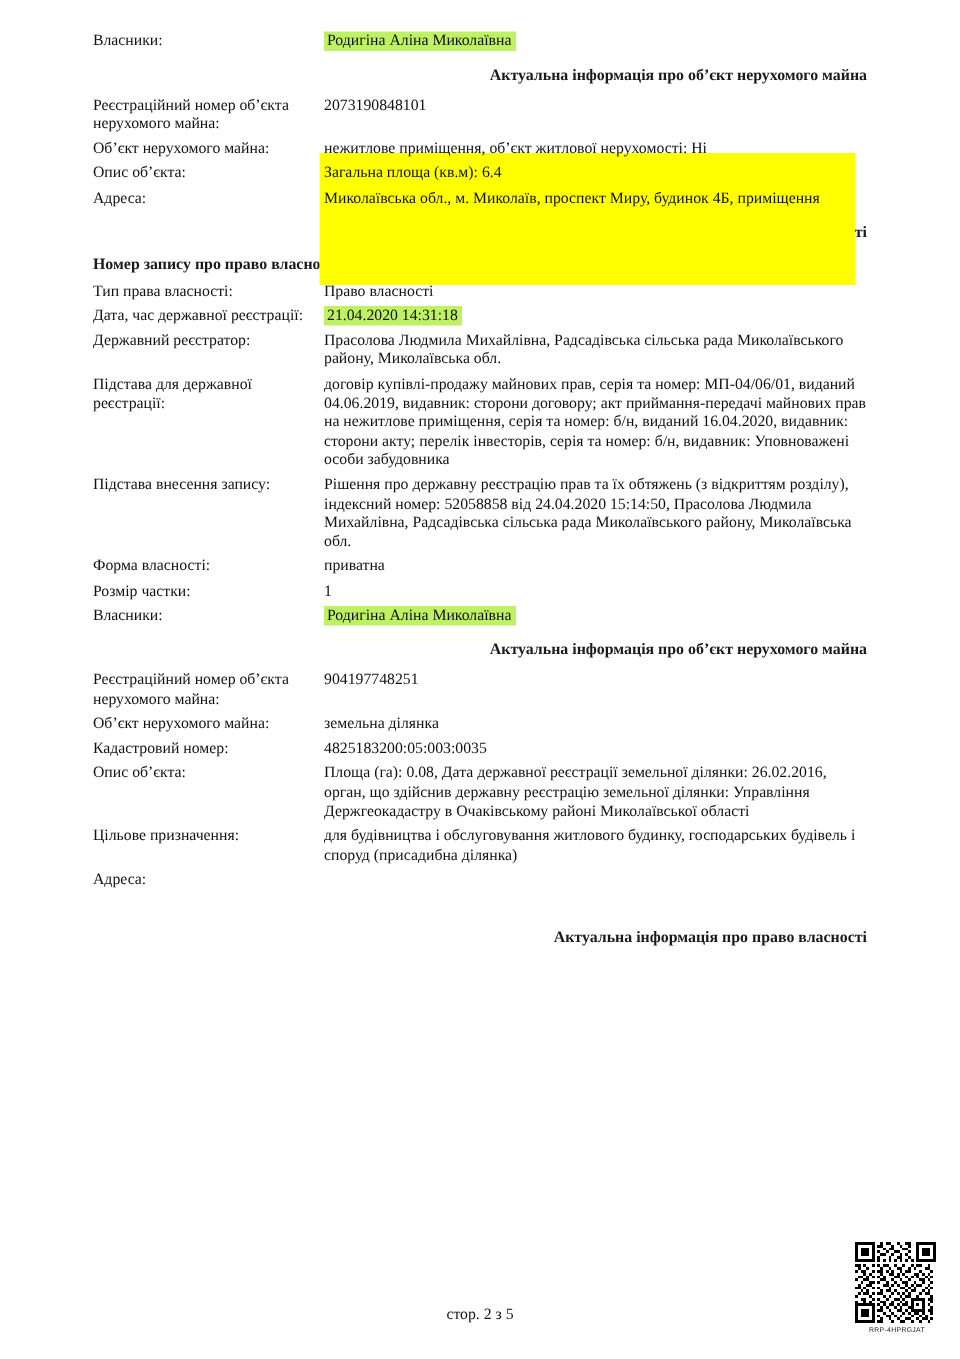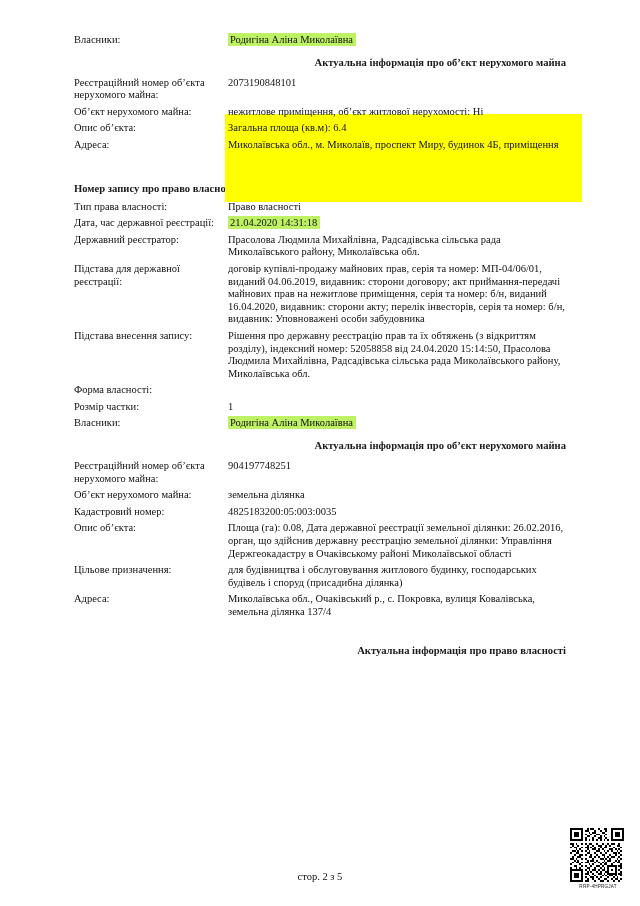--- a/index.html
+++ b/index.html
@@ -12,21 +12,21 @@
     height: 906px;
     position: relative;
     font-family: "Liberation Serif", "DejaVu Serif", serif;
     color: #1a1a1a;
     overflow: hidden;
   }
   .page {
     position: relative;
     width: 640px;
     height: 680px;
-    padding: 12px;
+    padding: 0;
     box-sizing: border-box;
   }
 
   
   .row {
     display: flex;
     align-items: flex-start;
     padding-left: 62px;
     padding-right: 62px;
     margin-bottom: 4px;
@@ -173,20 +173,21 @@
     <div class="value">договір купівлі-продажу майнових прав, серія та номер: МП-04/06/01, виданий 04.06.2019, видавник: сторони договору; акт приймання-передачі майнових прав на нежитлове приміщення, серія та номер: б/н, виданий 16.04.2020, видавник: сторони акту; перелік інвесторів, серія та номер: б/н, видавник: Уповноважені особи забудовника</div>
   </div>
 
   <div class="row">
     <div class="label">Підстава внесення запису:</div>
     <div class="value">Рішення про державну реєстрацію прав та їх обтяжень (з відкриттям розділу), індексний номер: 52058858 від 24.04.2020 15:14:50, Прасолова Людмила Михайлівна, Радсадівська сільська рада Миколаївського району, Миколаївська обл.</div>
   </div>
 
   <div class="row">
     <div class="label">Форма власності:</div>
+    <div class="value">приватна</div>
   </div>
 
   <div class="row">
     <div class="label">Розмір частки:</div>
     <div class="value">1</div>
   </div>
 
   <div class="row">
     <div class="label">Власники:</div>
     <div class="value"><span class="hl-inline">Родигіна Аліна Миколаївна</span></div>
@@ -209,21 +210,20 @@
   <div class="row">
     <div class="label">Опис об’єкта:</div>
     <div class="value">Площа (га): 0.08, Дата державної реєстрації земельної ділянки: 26.02.2016, орган, що здійснив державну реєстрацію земельної ділянки: Управління Держгеокадастру в Очаківському районі Миколаївської області</div>
   </div>
   <div class="row">
     <div class="label">Цільове призначення:</div>
     <div class="value">для будівництва і обслуговування житлового будинку, господарських будівель і споруд (присадибна ділянка)</div>
   </div>
   <div class="row">
     <div class="label">Адреса:</div>
-    <div class="value">Миколаївська обл., Очаківський р., с. Покровка, вулиця Ковалівська, земельна ділянка 137/4</div>
   </div>
 
   <div class="spacer-md"></div>
   <div class="section-heading">Актуальна інформація про право власності</div>
 
   <div class="page-number">стор. 2 з 5</div>
 
   <div class="qr-wrap">
     <svg class="qr-code" viewBox="0 0 29 29" shape-rendering="crispEdges">
       <rect width="29" height="29" fill="#ffffff"></rect>

